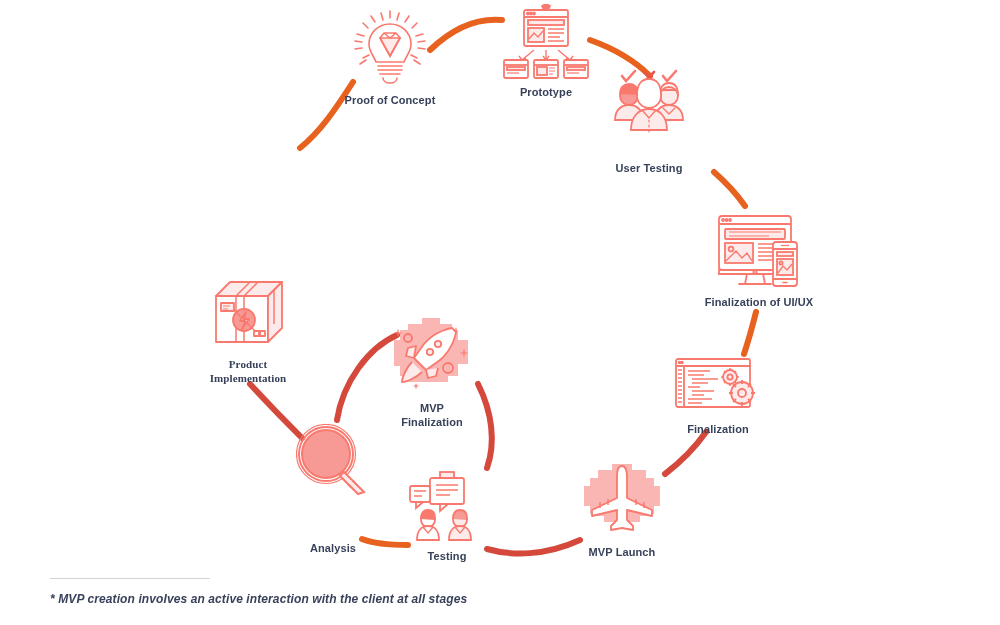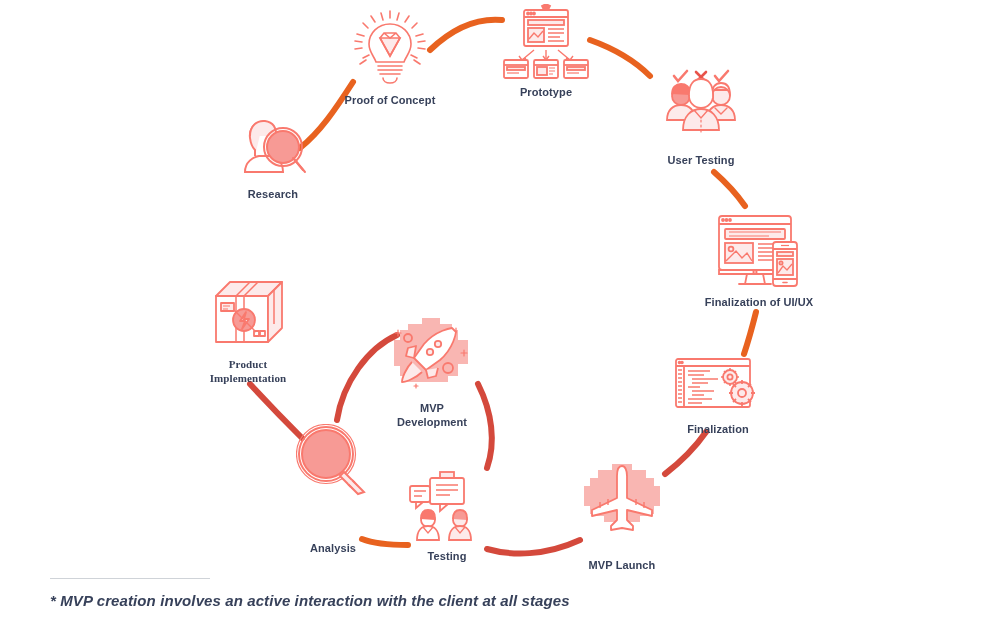--- a/index.html
+++ b/index.html
@@ -24,21 +24,21 @@
     line-height:1.25;
     white-space:pre-line;
     letter-spacing:.1px;
   }
 
   #footnote-wrap{position:absolute;left:50px;top:578px;width:420px;}
   #divider{width:160px;height:1px;background:#cfd3d8;}
   #footnote{
     margin-top:13px;
     color:#37415a;
-    font-size:15px;
+    font-size:12px;
     font-style:italic;
     font-weight:bold;
     letter-spacing:.1px;
     white-space:nowrap;
   }
 </style>
 </head>
 <body>
 
 <div id="stage">
@@ -67,34 +67,20 @@
 
     <path d="M408,545 C388,545 372,543 362,539" fill="none" stroke="#E8621F" stroke-width="6" stroke-linecap="round"></path>
 
     <path d="M302,438 C282,418 263,398 250,384" fill="none" stroke="#D4493C" stroke-width="6" stroke-linecap="round"></path>
 
     <path d="M337,420 C343,382 368,348 397,335" fill="none" stroke="#D4493C" stroke-width="6" stroke-linecap="round"></path>
 
     <path d="M478,384 C492,412 496,442 487,468" fill="none" stroke="#D4493C" stroke-width="6" stroke-linecap="round"></path>
   </svg>
 
-  <div class="node" style="left:232px;top:112px;width:82px;">
-    <svg class="ico" width="80" height="70" viewBox="0 0 80 70">
-      <g fill="none" stroke="#F9796E" stroke-width="2">
-        <path d="M30,10 C20,10 16,18 17,26 C18,34 22,38 22,38 L22,44" fill="#FDEAEA"></path>
-        <path d="M17,24 C17,14 24,8 32,9 C40,10 44,16 43,24" fill="#FDEAEA"></path>
-        <path d="M12,60 C12,50 20,45 26,44 L36,44 C44,45 50,50 50,60 Z" fill="#ffffff"></path>
-        <circle cx="50" cy="35" r="16" fill="#F79A95"></circle>
-        <circle cx="50" cy="35" r="19" fill="none"></circle>
-        <path d="M62,48 L72,60" stroke-linecap="round"></path>
-        <path d="M60,46 L70,58" stroke-linecap="round"></path>
-      </g>
-    </svg>
-    <div class="lbl">Research</div>
-  </div>
 
   <div class="node" style="left:330px;top:10px;width:120px;">
     <svg class="ico" width="80" height="78" viewBox="0 0 80 78">
       <g fill="none" stroke="#F9796E" stroke-width="1.6" stroke-linecap="round">
         <path d="M40,8 L40,1 M25,12 L21,6 M55,12 L59,6 M14,26 L7,24 M66,26 L73,24
                  M12,38 L5,39 M68,38 L75,39 M16,50 L10,54 M64,50 L70,54
                  M33,10 L31,3 M47,10 L49,3 M18,18 L13,13 M62,18 L67,13
                  M12,32 L5,31 M68,32 L75,31 M19,45 L13,48 M61,45 L67,48"></path>
         <path d="M40,14 C28,14 19,23 19,34 C19,42 24,46 26,52 L54,52 C56,46 61,42 61,34 C61,23 52,14 40,14 Z"></path>
         <path d="M28,56 L52,56 M28,60 L52,60 M30,64 L50,64"></path>
@@ -133,21 +119,21 @@
         <path d="M51,64 L57,64 M51,67 L57,67 M51,70 L55,70" stroke-width="1.2"></path>
         <rect x="66" y="56" width="24" height="18" rx="1.5" fill="#ffffff"></rect>
         <path d="M66,61 L90,61"></path>
           <rect x="69" y="63" width="18" height="3" fill="#FDEAEA"></rect>
         <path d="M69,69 L81,69" stroke-width="1.2"></path>
       </g>
     </svg>
     <div class="lbl">Prototype</div>
   </div>
 
-  <div class="node" style="left:660px;top:68px;width:82px;">
+  <div class="node" style="left:608px;top:68px;width:82px;gap:8px;">
     <svg class="ico" width="82" height="80" viewBox="0 0 82 80">
       <g fill="none" stroke="#F9796E" stroke-width="1.8" stroke-linecap="round">
         <path d="M14,8 L18,13 L27,3" stroke-width="2.6"></path>
         <path d="M36,4 L46,14 M46,4 L36,14" stroke-width="2.6" stroke="#E8534A"></path>
         <path d="M55,8 L59,13 L68,3" stroke-width="2.6"></path>
         <circle cx="21" cy="28" r="9" fill="#F79A95"></circle>
         <path d="M12,26 C12,19 16,16 21,16 C26,16 30,19 30,25 L30,27" fill="#F9796E" stroke="#F9796E"></path>
         <path d="M7,52 C7,42 13,37 21,37 C29,37 35,42 35,52 Z" fill="#FDEAEA"></path>
         <circle cx="61" cy="28" r="9" fill="#FDEAEA"></circle>
         <path d="M52,27 C52,18 56,15 61,15 C67,15 70,19 70,27 M55,22 L67,22"></path>
@@ -212,21 +198,21 @@
                  M54,16 L56,18 M64,26 L66,28 M66,16 L64,18 M56,26 L54,28" stroke-width="1.6"></path>
         <circle cx="72" cy="38" r="11" fill="#FDEAEA"></circle>
         <circle cx="72" cy="38" r="4"></circle>
         <path d="M72,25 L72,29 M72,47 L72,51 M59,38 L63,38 M81,38 L85,38
                  M63,29 L66,32 M78,44 L81,47 M81,29 L78,32 M66,44 L63,47" stroke-width="1.8"></path>
       </g>
     </svg>
     <div class="lbl">Finalization</div>
   </div>
 
-  <div class="node" style="left:578px;top:458px;width:88px;gap:13px;">
+  <div class="node" style="left:578px;top:458px;width:88px;">
     <svg class="ico" width="88" height="82" viewBox="0 0 88 82">
       <g fill="#F79A95" opacity="0.72">
         <rect x="12" y="20" width="64" height="36"></rect>
         <rect x="20" y="12" width="48" height="12"></rect>
         <rect x="6" y="28" width="12" height="20"></rect>
         <rect x="70" y="28" width="12" height="20"></rect>
         <rect x="26" y="54" width="36" height="10"></rect>
         <rect x="34" y="6" width="20" height="8"></rect>
         <rect x="16" y="50" width="10" height="8"></rect>
         <rect x="62" y="50" width="10" height="8"></rect>
@@ -316,21 +302,21 @@
         <path d="M26,46 C20,52 16,62 16,66 C20,66 30,62 36,56" fill="#FDEAEA"></path>
         <circle cx="22" cy="22" r="4" fill="none"></circle>
         <circle cx="62" cy="52" r="5" fill="none"></circle>
       </g>
       <g fill="none" stroke="#F9796E" stroke-width="1.2" stroke-linecap="round">
         <path d="M12,14 L12,20 M9,17 L15,17 M78,34 L78,40 M75,37 L81,37
                  M30,68 L30,72 M28,70 L32,70 M70,12 L70,16"></path>
       </g>
     </svg>
     <div class="lbl">MVP
-Development</div>
+Finalization</div>
   </div>
 
   <div id="footnote-wrap">
     <div id="divider"></div>
     <div id="footnote">* MVP creation involves an active interaction with the client at all stages</div>
   </div>
 
 </div>
 
 </body></html>

